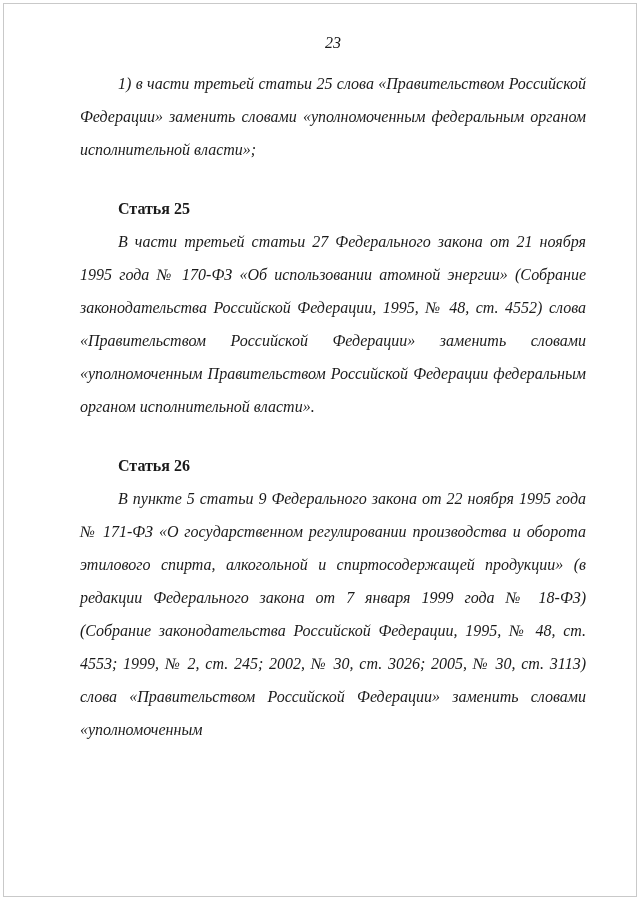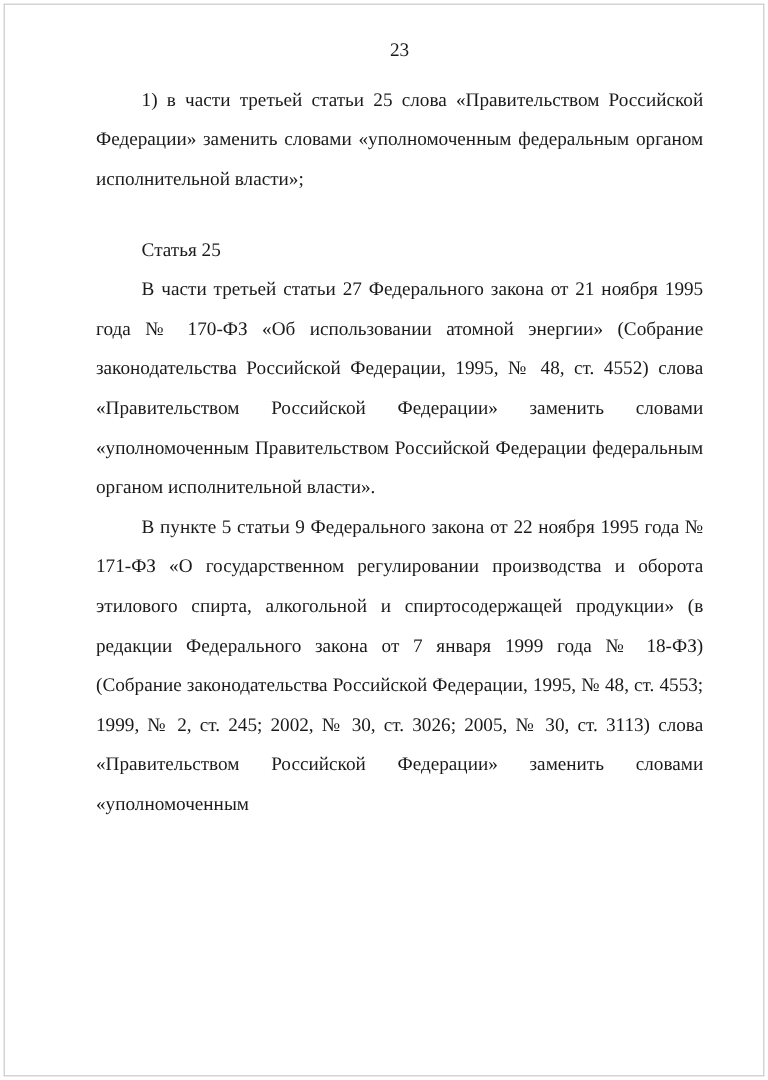--- a/index.html
+++ b/index.html
@@ -25,49 +25,52 @@
     top: 26px;
     left: 80px;
     width: 506px;
     color: #1a1a1a;
     font-size: 16px;
     line-height: 33px;
   }
   .page-number {
     text-align: center;
     margin: 0 0 8px 0;
+    font-style: italic;
   }
   p.para {
     margin: 0;
     text-align: justify;
     text-indent: 38px;
+    font-style: italic;
   }
   p.para.continued {
     text-align-last: justify;
   }
   h2.article-heading {
     margin: 26px 0 0 0;
     font-size: 16px;
-    font-weight: normal;
+    font-weight: bold;
     text-indent: 38px;
     line-height: 33px;
   }
 </style>
 </head>
 <body>
 
 <div class="scan-border"></div>
 
 <div class="page-content">
 
   <div class="page-number">23</div>
 
   <p class="para">1) в части третьей статьи 25 слова «Правительством Российской Федерации» заменить словами «уполномоченным федеральным органом исполнительной власти»;</p>
 
 
   <h2 class="article-heading">Статья 25</h2>
 
   <p class="para">В части третьей статьи 27 Федерального закона от 21 ноября 1995 года № 170-ФЗ «Об использовании атомной энергии» (Собрание законодательства Российской Федерации, 1995, № 48, ст. 4552) слова «Правительством Российской Федерации» заменить словами «уполномоченным Правительством Российской Федерации федеральным органом исполнительной власти».</p>
 
+  <h2 class="article-heading">Статья 26</h2>
 
   <p class="para continued">В пункте 5 статьи 9  Федерального закона  от  22 ноября 1995 года № 171-ФЗ «О государственном регулировании производства и оборота этилового спирта, алкогольной и спиртосодержащей продукции» (в редакции Федерального закона от 7 января 1999 года № 18-ФЗ) (Собрание законодательства Российской Федерации, 1995, № 48, ст. 4553;  1999, № 2, ст. 245; 2002, № 30, ст. 3026; 2005, № 30, ст. 3113) слова «Правительством Российской Федерации» заменить словами «уполномоченным</p>
 
 </div>
 
 </body></html>

